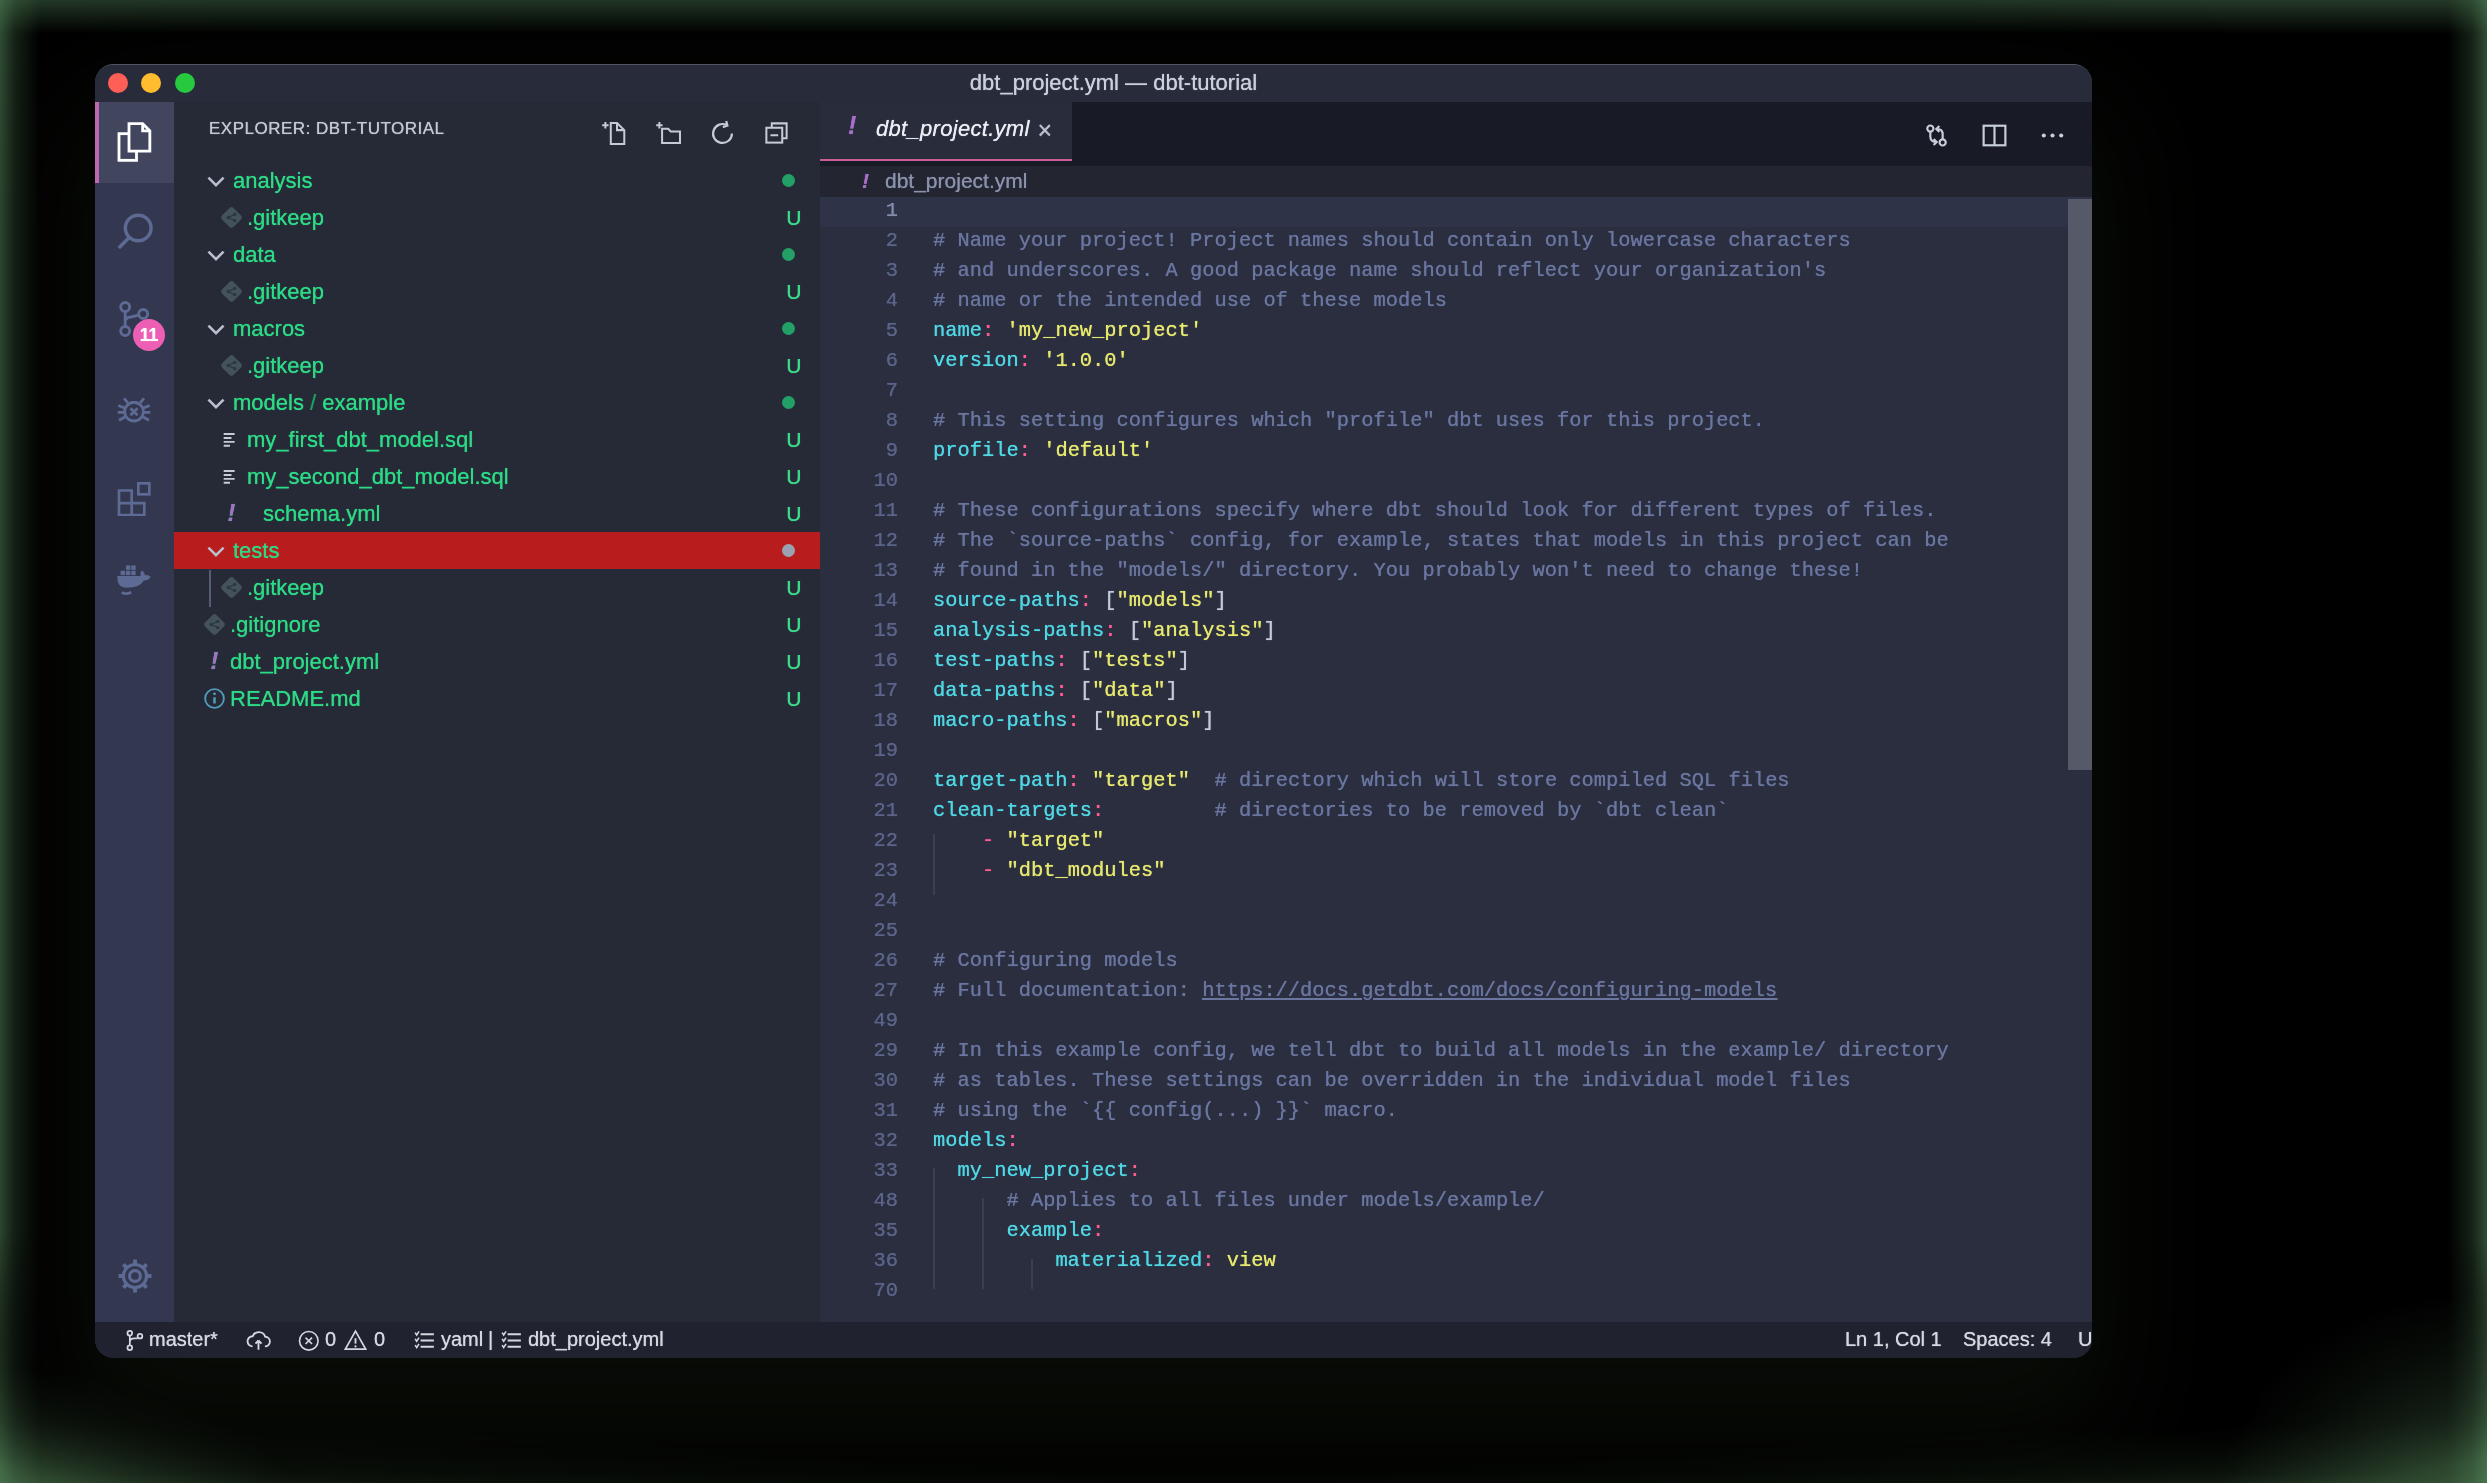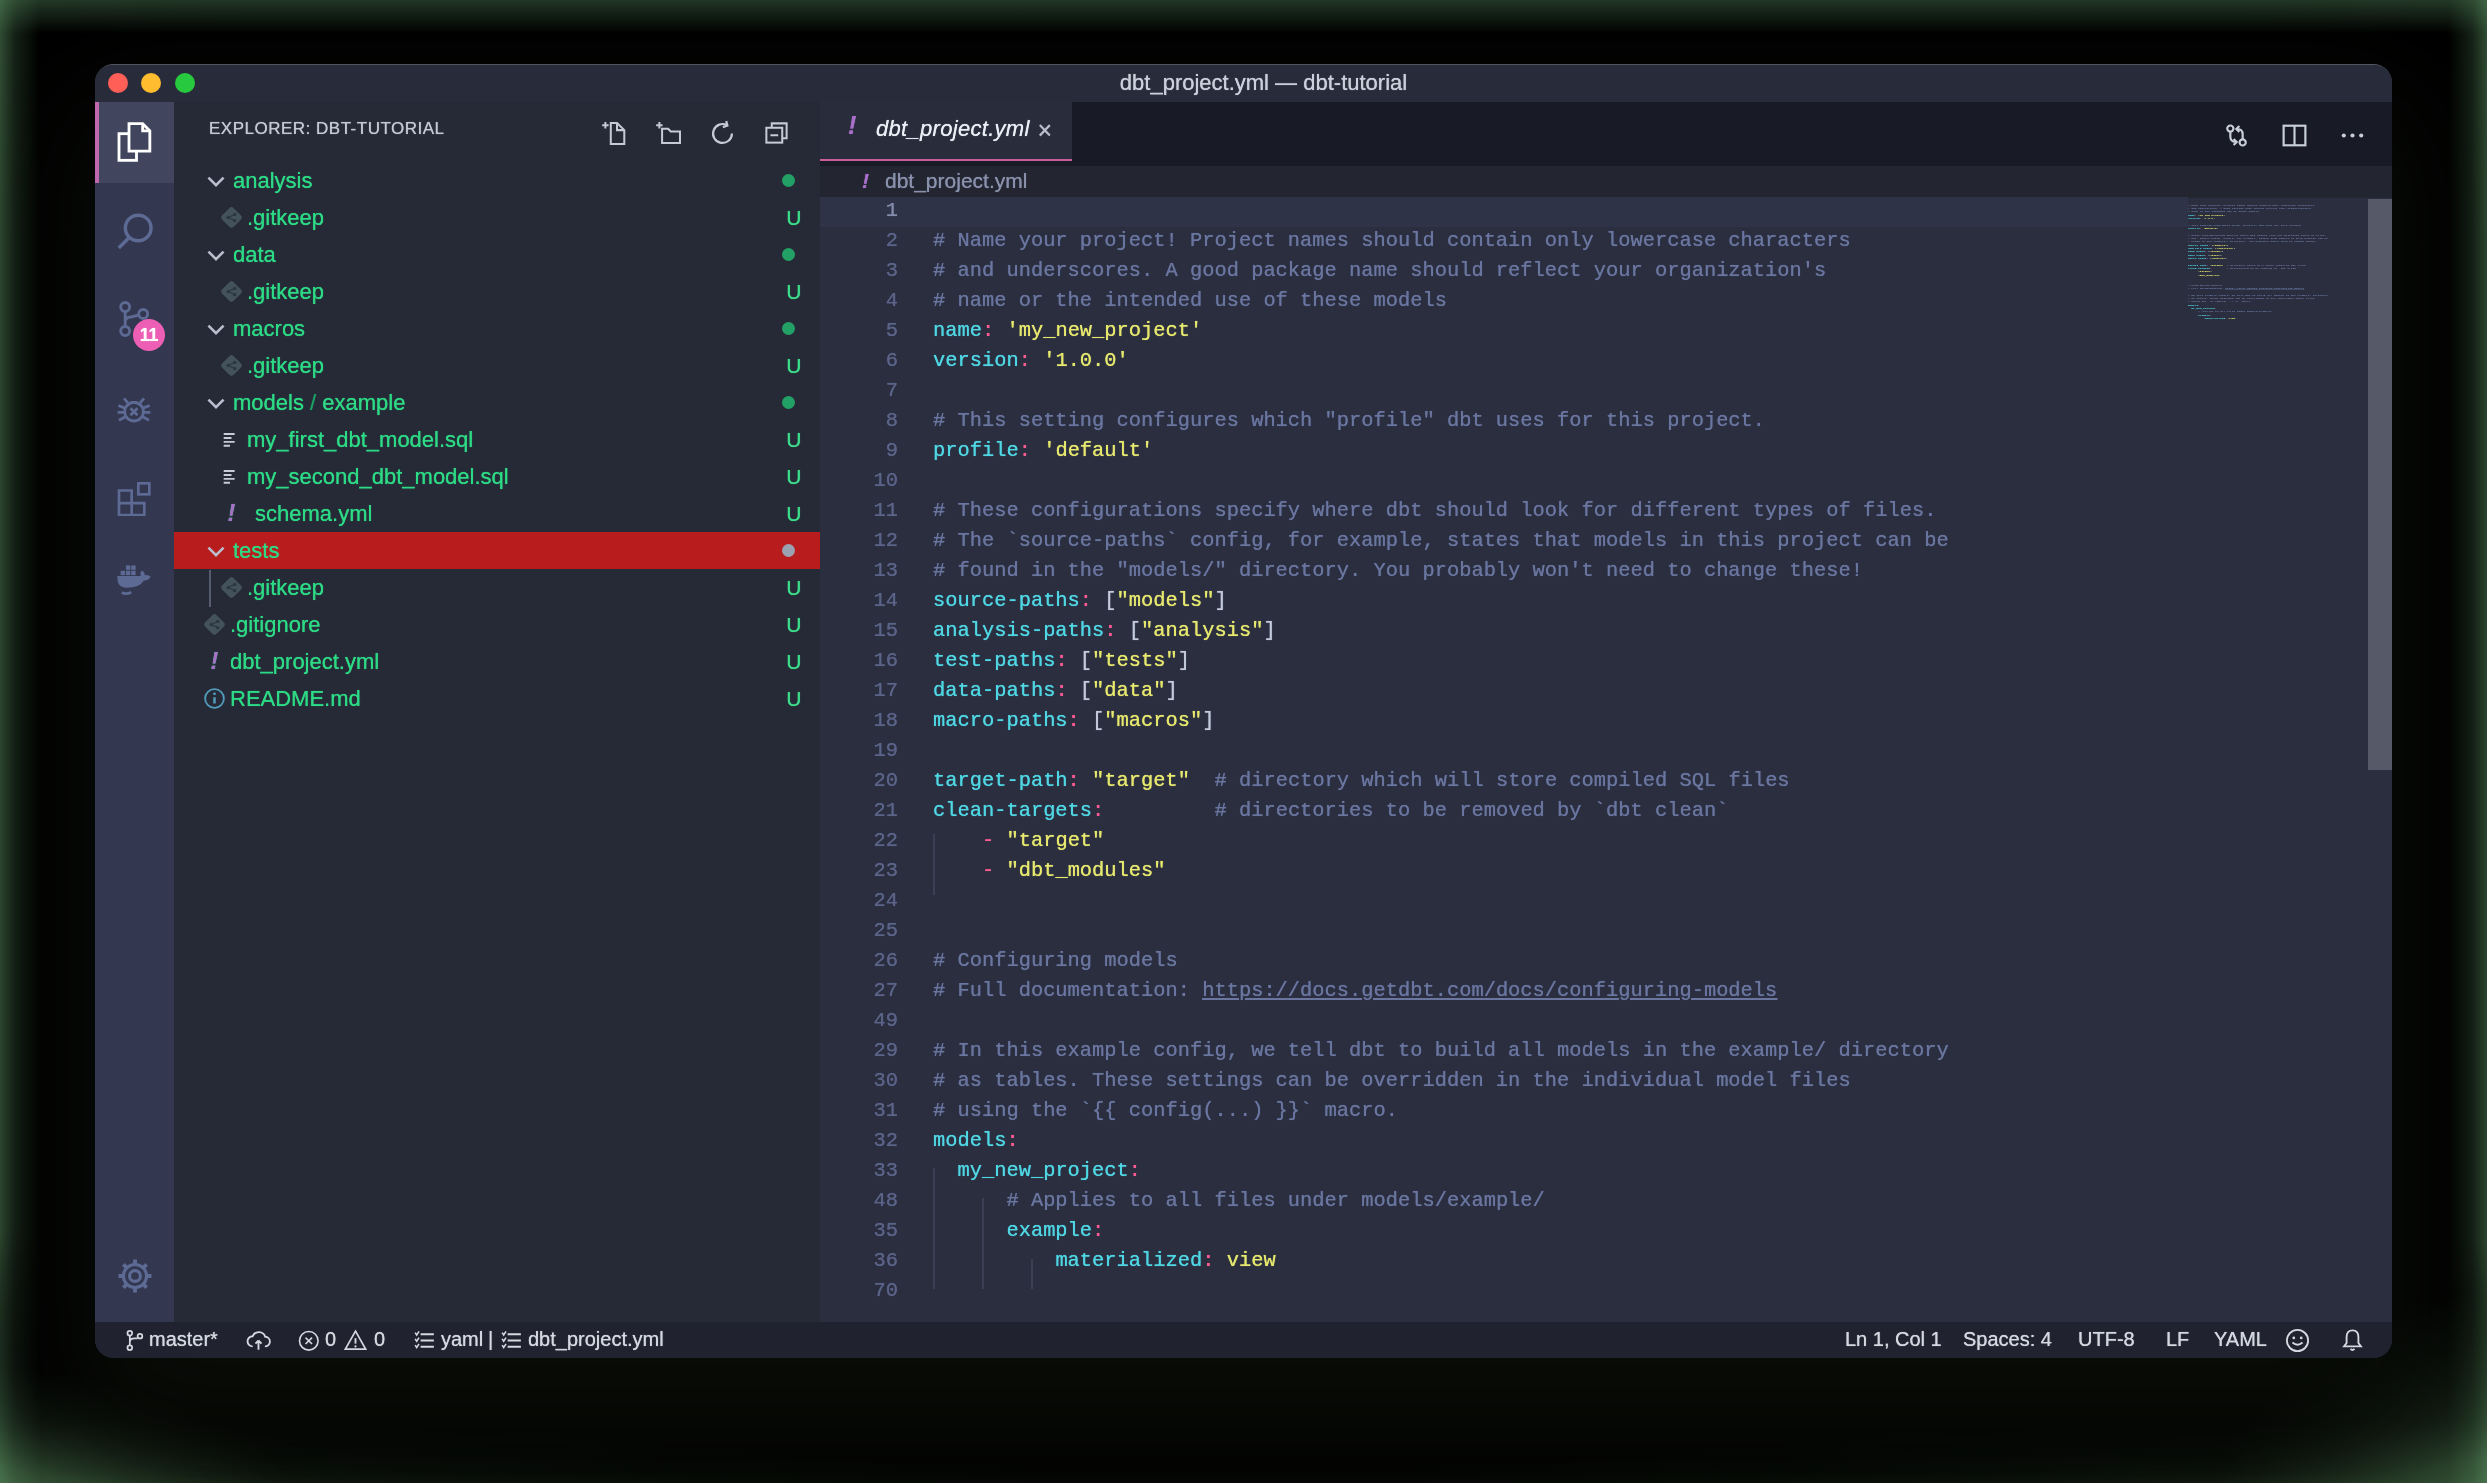--- a/index.html
+++ b/index.html
@@ -9,21 +9,21 @@
       radial-gradient(ellipse 1475px 211px at 1223px 1349px, rgba(0,0,0,1) 55%, rgba(0,0,0,0) 100%),
       linear-gradient(to bottom, rgba(85,136,92,0.42) 0px, rgba(0,0,0,0) 34px),
       linear-gradient(to right, rgba(88,140,95,0.55) 0px, rgba(85,136,92,0.25) 15px, rgba(0,0,0,0) 40px),
       linear-gradient(to right, rgba(0,0,0,0) 2448px, rgba(85,136,92,0.25) 2472px, rgba(88,140,95,0.55) 2487px),
       radial-gradient(ellipse 405px 185px at 0px 1501px, rgba(98,152,102,0.50), rgba(0,0,0,0) 72%),
       radial-gradient(ellipse 354px 253px at 2487px 1484px, rgba(98,152,102,0.45), rgba(0,0,0,0) 75%),
       linear-gradient(to bottom, rgba(0,0,0,0) 1423px, rgba(74,120,76,0.20) 1474px, rgba(82,130,84,0.26) 1484px);
     background-repeat:no-repeat; }
   body { font-family:"Liberation Sans", sans-serif; text-shadow:0 0 0.8px currentColor; }
   #win {
-    position:absolute; left:95px; top:64px; width:2297px; height:1294px;
+    position:absolute; left:95px; top:64px; width:1997px; height:1294px;
     background:#272b3a; border-radius:18.5px; overflow:hidden;
     border-top:1.7px solid #53545e;
     box-shadow:0 59px 118px 25px rgba(10,14,8,0.85);
   }
   
   .titlebar { position:absolute; left:0; top:0; width:100%; height:37px; background:#282c3a; }
   .tl { position:absolute; top:8.4px; width:20px; height:20px; border-radius:50%; }
   .tl.r { left:12.6px; background:#ff5f57; }
   .tl.y { left:46px; background:#febc2e; }
   .tl.g { left:80px; background:#27c93f; }
@@ -260,21 +260,21 @@
           </span>
           <span class="lbl" style="left:73px">my_second_dbt_model.sql</span>
           <span class="u">U</span>
         </div>
         <div class="row">
           <span class="ic" style="left:45px">
             <svg width="25" height="25" viewBox="0 0 16 16" style="font-size:26px">
               <text x="8" y="13" font-size="15" font-style="italic" font-weight="bold" fill="#a86fc9" text-anchor="middle" font-family="Liberation Sans">!</text>
             </svg>
           </span>
-          <span class="lbl" style="left:81px">schema.yml</span>
+          <span class="lbl" style="left:89px">schema.yml</span>
           <span class="u">U</span>
         </div>
         <div class="row sel">
           <span class="ic" style="left:31px">
             <svg width="22" height="22" viewBox="0 0 16 16">
               <path d="M2.5 5.5 L8 11 L13.5 5.5" fill="none" stroke="#b9bfce" stroke-width="1.9"></path>
             </svg>
           </span>
           <span class="lbl" style="left:59px">tests</span>
           <span class="dot gray"></span>

